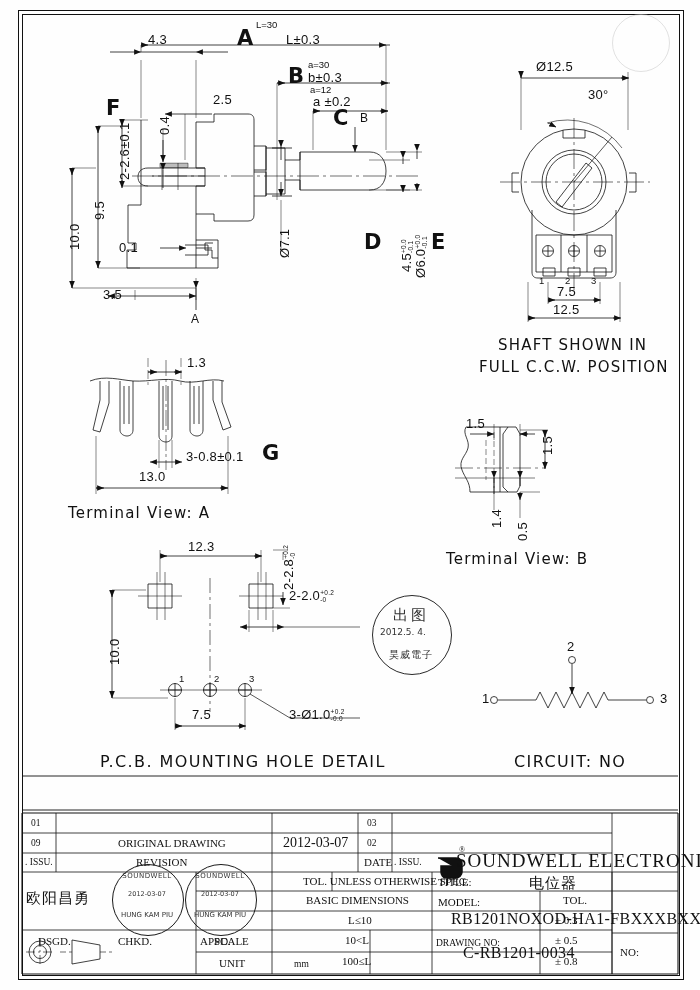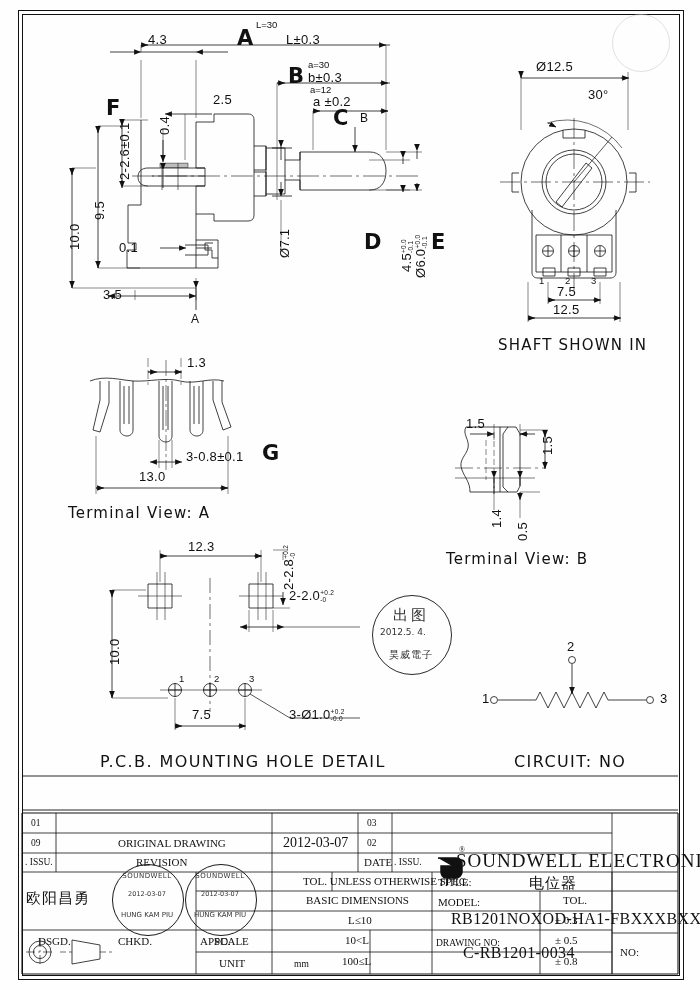--- a/index.html
+++ b/index.html
@@ -425,20 +425,21 @@
   <div class="txt midletter" style="left:191px;top:313px;">A</div>
 
   <div class="txt dim" style="left:536px;top:60px;">Ø12.5</div>
   <div class="txt dim" style="left:588px;top:88px;">30°</div>
   <div class="txt dim-s" style="left:539px;top:276px;">1</div>
   <div class="txt dim-s" style="left:565px;top:276px;">2</div>
   <div class="txt dim-s" style="left:591px;top:276px;">3</div>
   <div class="txt dim" style="left:557px;top:285px;">7.5</div>
   <div class="txt dim" style="left:553px;top:303px;">12.5</div>
   <div class="txt cap2" style="left:498px;top:338px;">SHAFT SHOWN IN</div>
+  <div class="txt cap2" style="left:479px;top:360px;">FULL C.C.W. POSITION</div>
 
   <div class="txt dim" style="left:187px;top:356px;">1.3</div>
   <div class="txt dim" style="left:186px;top:450px;">3-0.8±0.1</div>
   <div class="txt bigletter" style="left:262px;top:443px;">G</div>
   <div class="txt dim" style="left:139px;top:470px;">13.0</div>
   <div class="txt cap2" style="left:68px;top:506px;">Terminal View: A</div>
 
   <div class="txt dim" style="left:466px;top:417px;">1.5</div>
   <div class="txt dim vert" style="left:541px;top:455px;transform:rotate(-90deg);">1.5</div>
   <div class="txt dim vert" style="left:490px;top:528px;transform:rotate(-90deg);">1.4</div>

